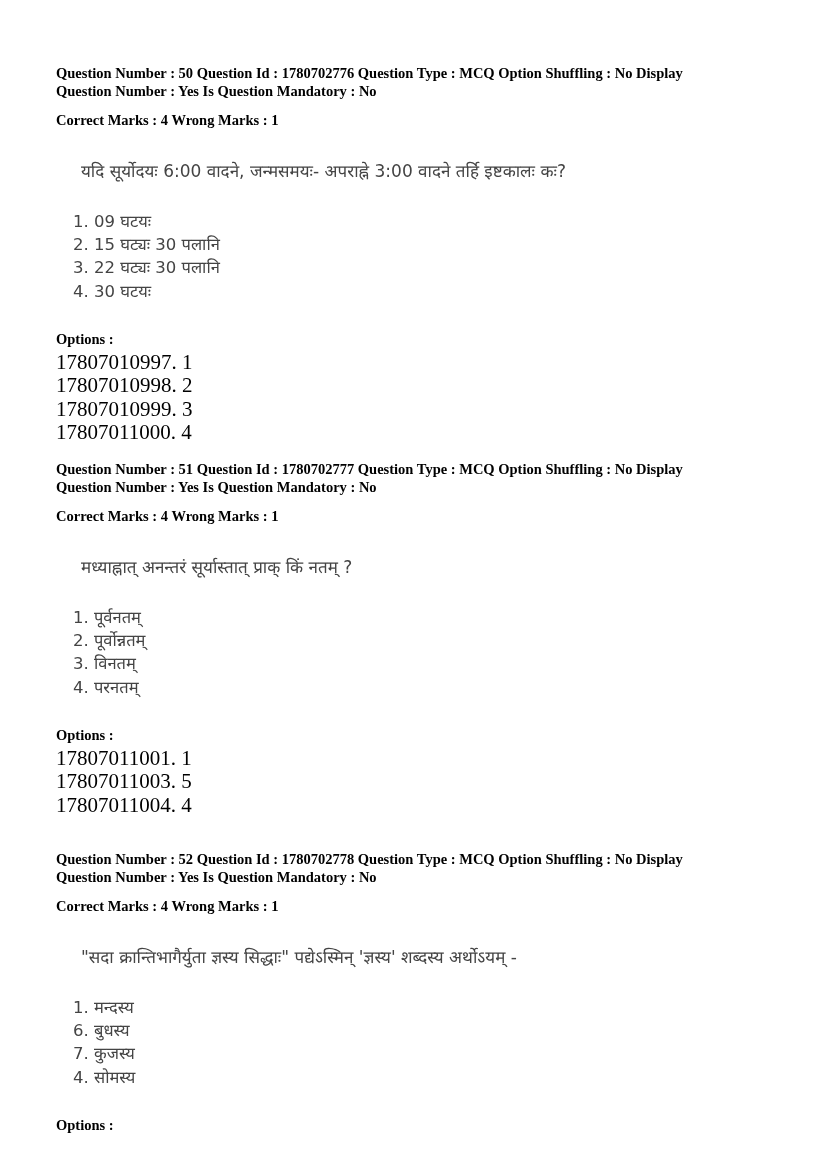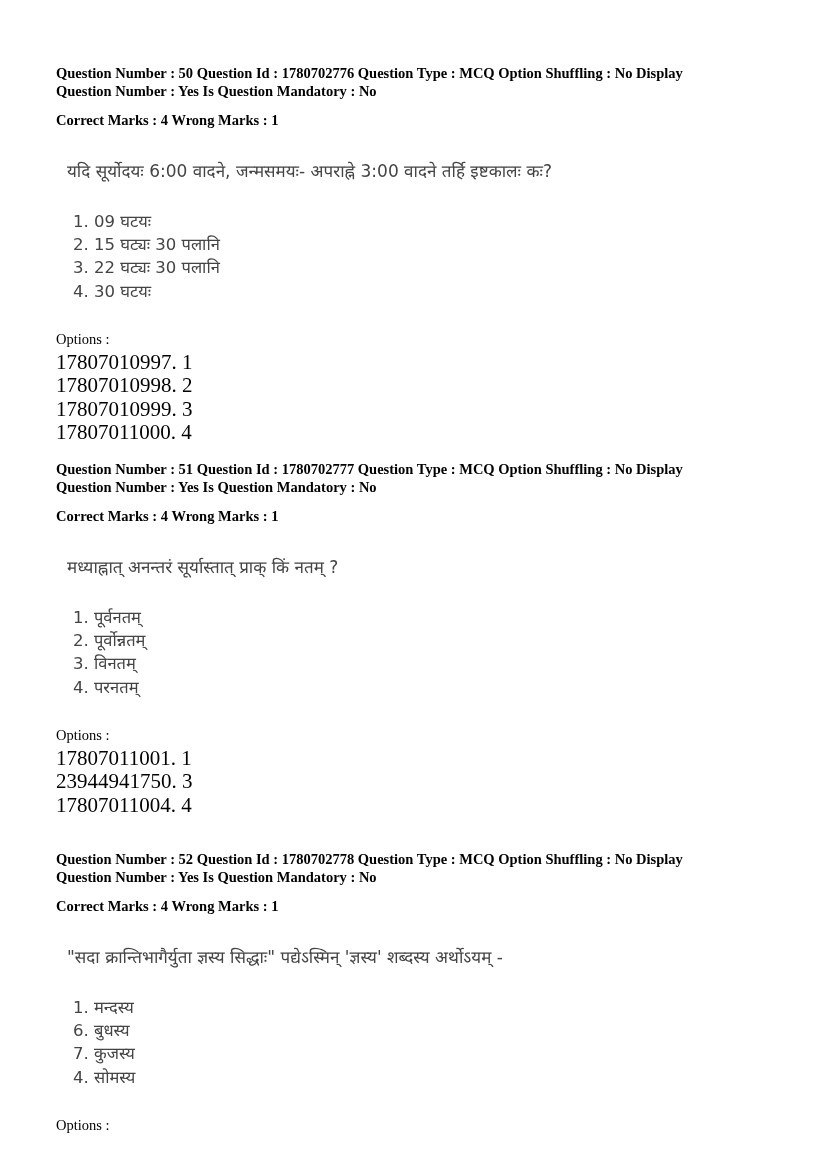--- a/index.html
+++ b/index.html
@@ -29,41 +29,41 @@
   .marks-line {
     font-family: "Liberation Serif", serif;
     font-weight: bold;
     font-size: 14.5px;
     line-height: 18px;
     color: #000000;
     margin-top: 11px;
     white-space: nowrap;
   }
   .qtext {
-    margin: 30px 0 0 11px;
+    margin: 30px 0 0 25px;
     font-family: "DejaVu Sans", sans-serif;
     font-size: 17px;
     line-height: 24px;
     color: #444444;
     white-space: nowrap;
   }
   .choice-list {
     margin: 27px 0 0 17px;
   }
   .choice {
     font-family: "DejaVu Sans", sans-serif;
     font-size: 16.5px;
     line-height: 23.2px;
     color: #444444;
     white-space: nowrap;
   }
   .options-label {
     margin-top: 27px;
     font-family: "Liberation Serif", serif;
-    font-weight: normal;
+    font-weight: bold;
     font-size: 14.5px;
     line-height: 18px;
     color: #000000;
   }
   .option-ids {
     margin-top: 3px;
   }
   .option-id {
     font-family: "Liberation Serif", serif;
     font-size: 21px;
@@ -106,21 +106,21 @@
   <div class="qtext">मध्याह्नात् अनन्तरं सूर्यास्तात् प्राक् किं नतम्  ?</div>
   <div class="choice-list">
     <div class="choice">1. पूर्वनतम्</div>
     <div class="choice">2. पूर्वोन्नतम्</div>
     <div class="choice">3. विनतम्</div>
     <div class="choice">4. परनतम्</div>
   </div>
   <div class="options-label">Options :</div>
   <div class="option-ids">
     <div class="option-id">17807011001. 1</div>
-    <div class="option-id">23944941750. 3</div>
+    <div class="option-id">17807011003. 5</div>
     <div class="option-id">17807011004. 4</div>
   </div>
 </section>
 
 <section class="qblock" style="top:850px">
   <div>
     <div class="meta-line">Question Number : 52 Question Id : 1780702778 Question Type : MCQ Option Shuffling : No Display</div>
     <div class="meta-line">Question Number : Yes Is Question Mandatory : No</div>
   </div>
   <div class="marks-line">Correct Marks : 4 Wrong Marks : 1</div>

